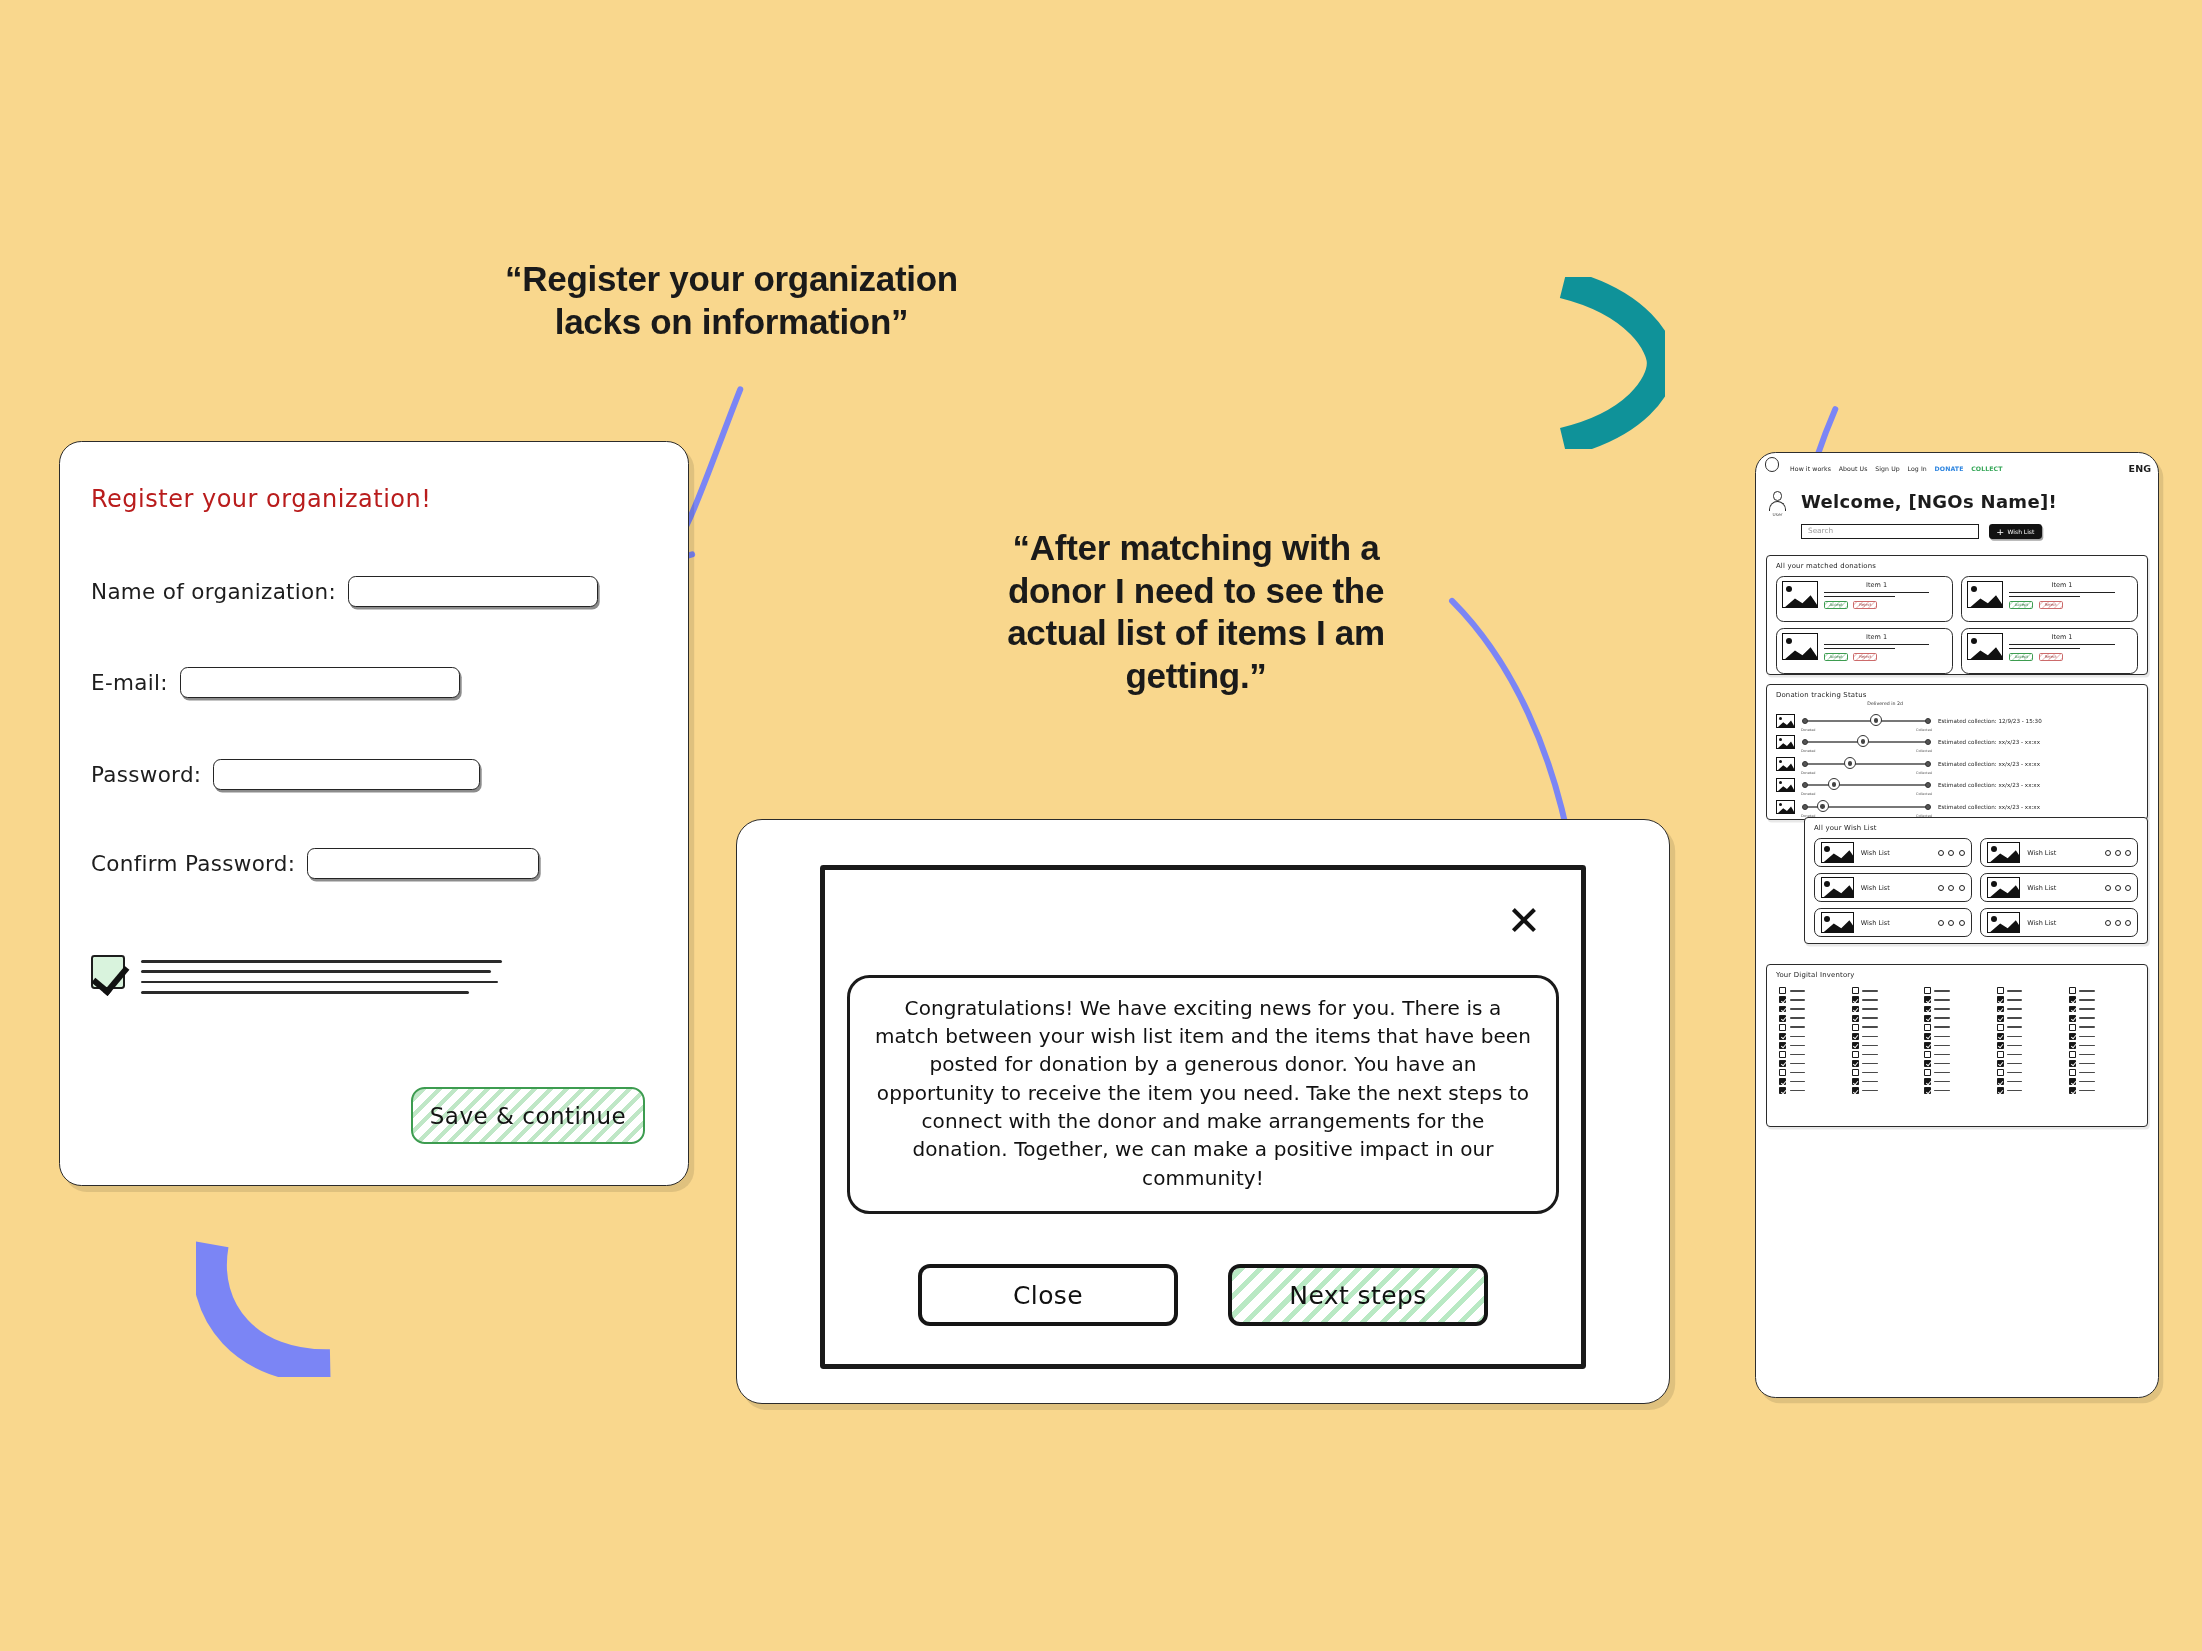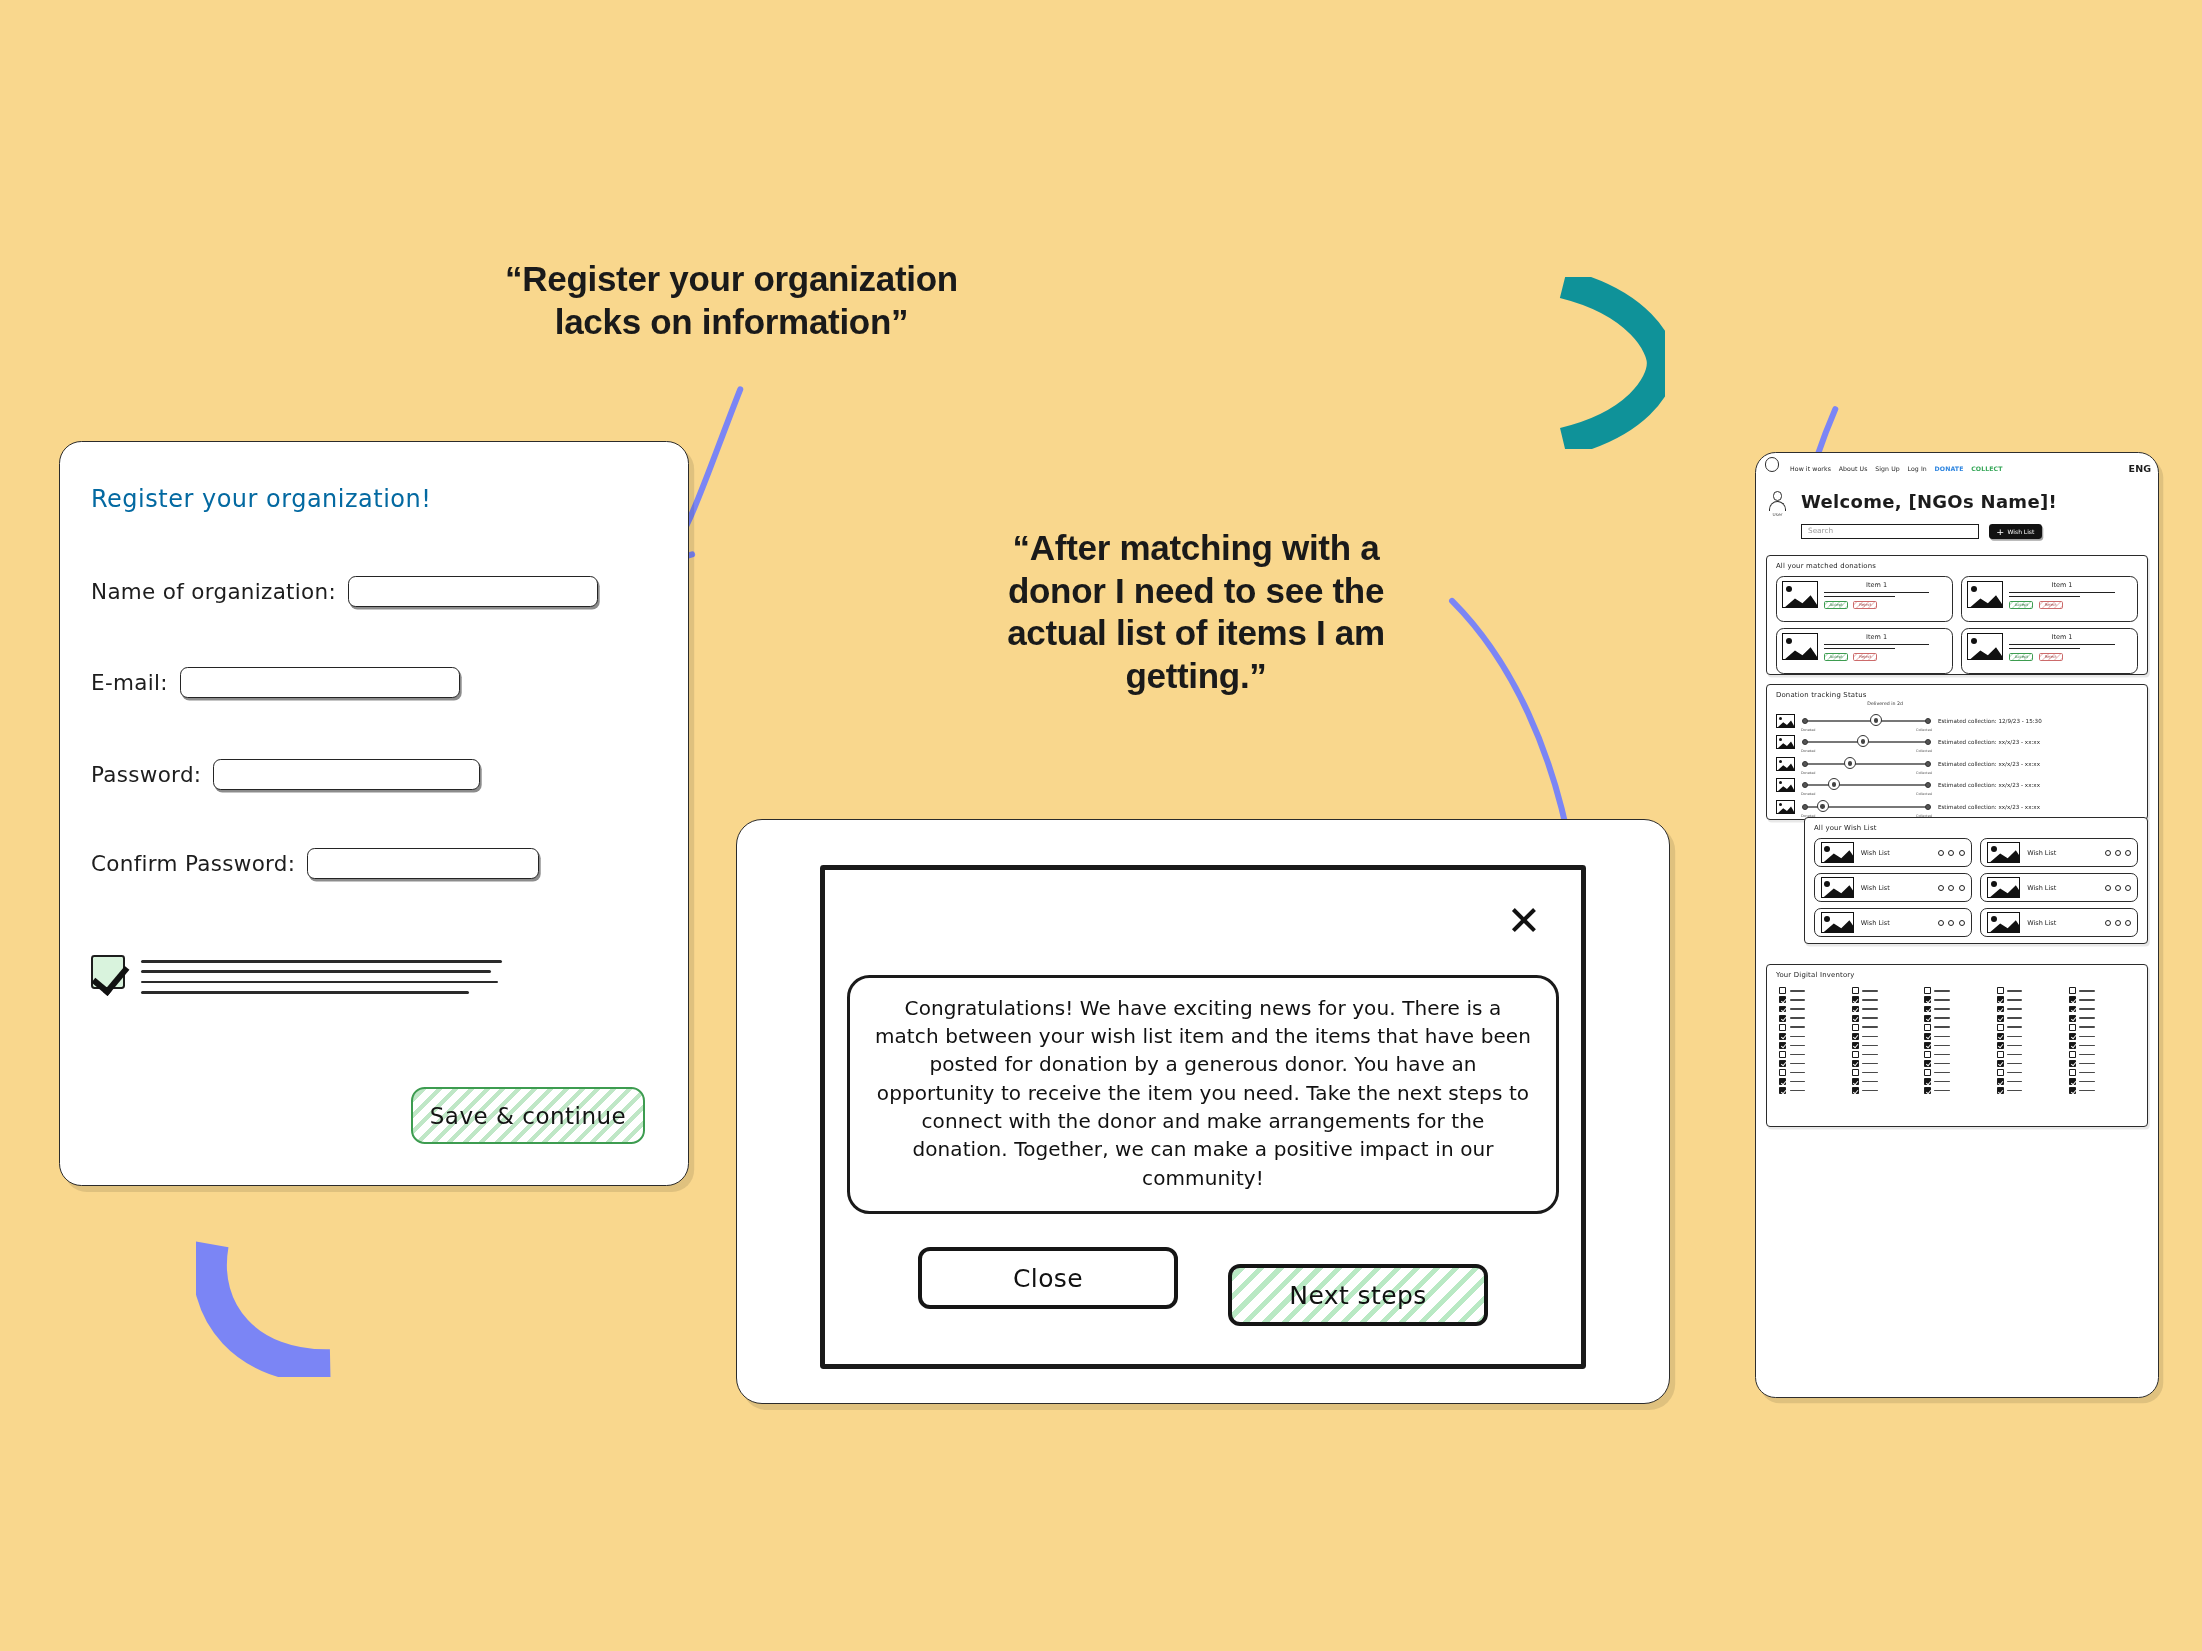--- a/index.html
+++ b/index.html
@@ -43,21 +43,21 @@
   }
 
   
   #register-card {
     left: 59px; top: 441px; width: 630px; height: 745px;
     border-radius: 22.4px;
     font-family: "DejaVu Sans", sans-serif;
   }
   #register-card .form-title {
     position: absolute; left: 31px; top: 43px;
-    font-size: 24px; color: #0369a1; letter-spacing: 0.5px;
+    font-size: 24px; color: #b91c1c; letter-spacing: 0.5px;
   }
   .field-row { position: absolute; display: flex; align-items: center; }
   .field-label { font-size: 21.5px; color: #1d1d1d; letter-spacing: 0.3px; white-space: nowrap; }
   .sketch-input {
     height: 31px; border: 1.7px solid #242424; border-radius: 7.7px;
     background: #fff; margin-left: 12px;
     box-shadow: 1.7px 2.6px 0 rgba(0,0,0,0.45);
   }
   #row-org   { left: 31px; top: 134px; }
   #row-email { left: 31px; top: 225px; }
@@ -130,21 +130,20 @@
   }
   .btn-modal {
     width: 260px; height: 62px; border-radius: 12px;
     border: 4.3px solid #151515; background: #fff;
     display: flex; align-items: center; justify-content: center;
     font-family: "DejaVu Sans", sans-serif;
     font-size: 25px; color: #111; letter-spacing: 0.4px; cursor: pointer;
   }
   .btn-modal.hatched {
     background: repeating-linear-gradient(-45deg, #b9e9c4 0 5.2px, #ffffff 5.2px 13.8px);
-    margin-top: 17px;
   }
 
   
   #tablet-card {
     left: 1755px; top: 452px; width: 404px; height: 946px;
     border-radius: 20.6px; border: 1.7px solid #2e2e2e;
     box-shadow: 4.3px 5.2px 0 rgba(0,0,0,0.10);
     overflow: hidden;
     font-family: "DejaVu Sans", sans-serif;
     color: #1c1c1c;

